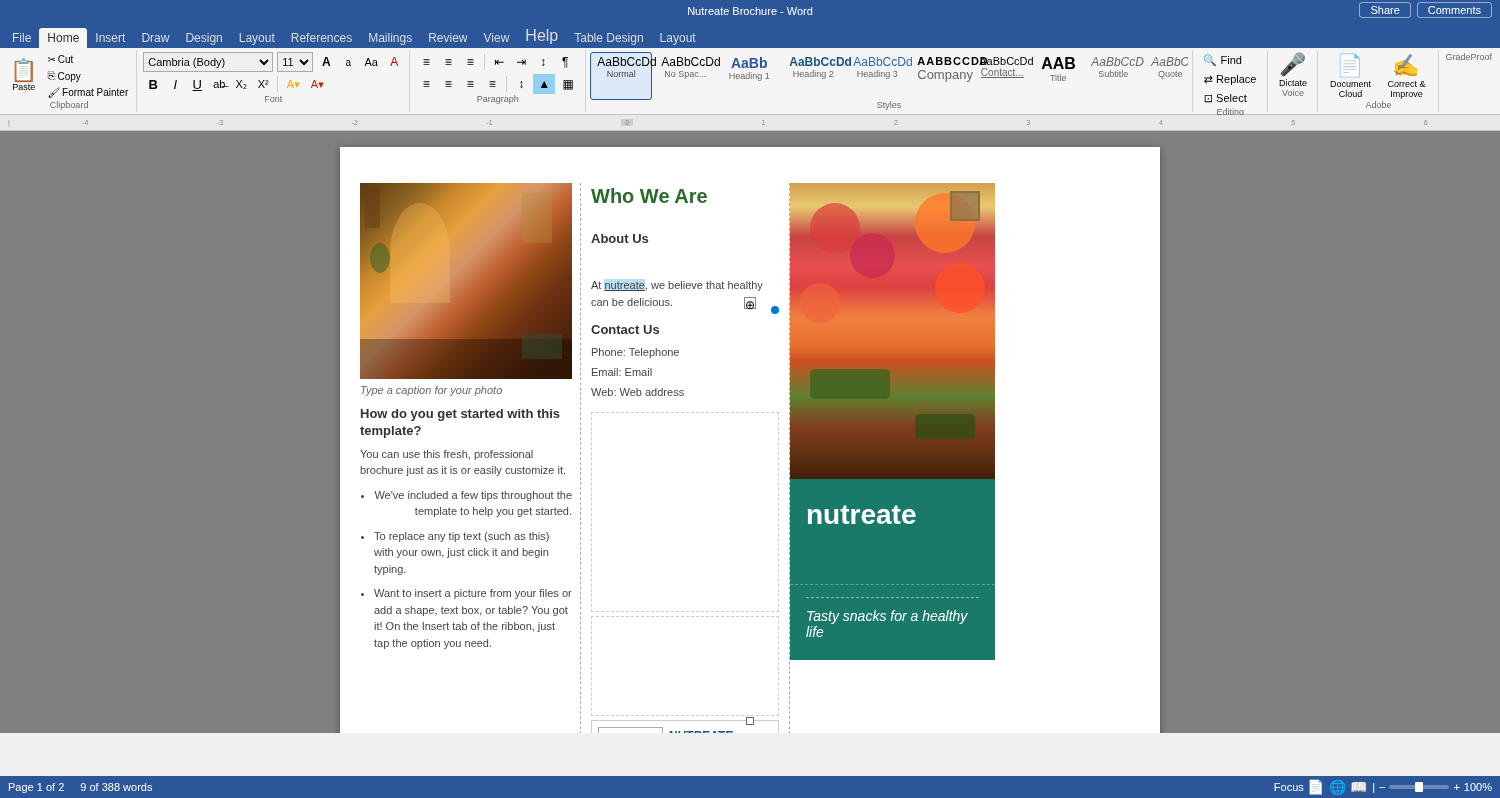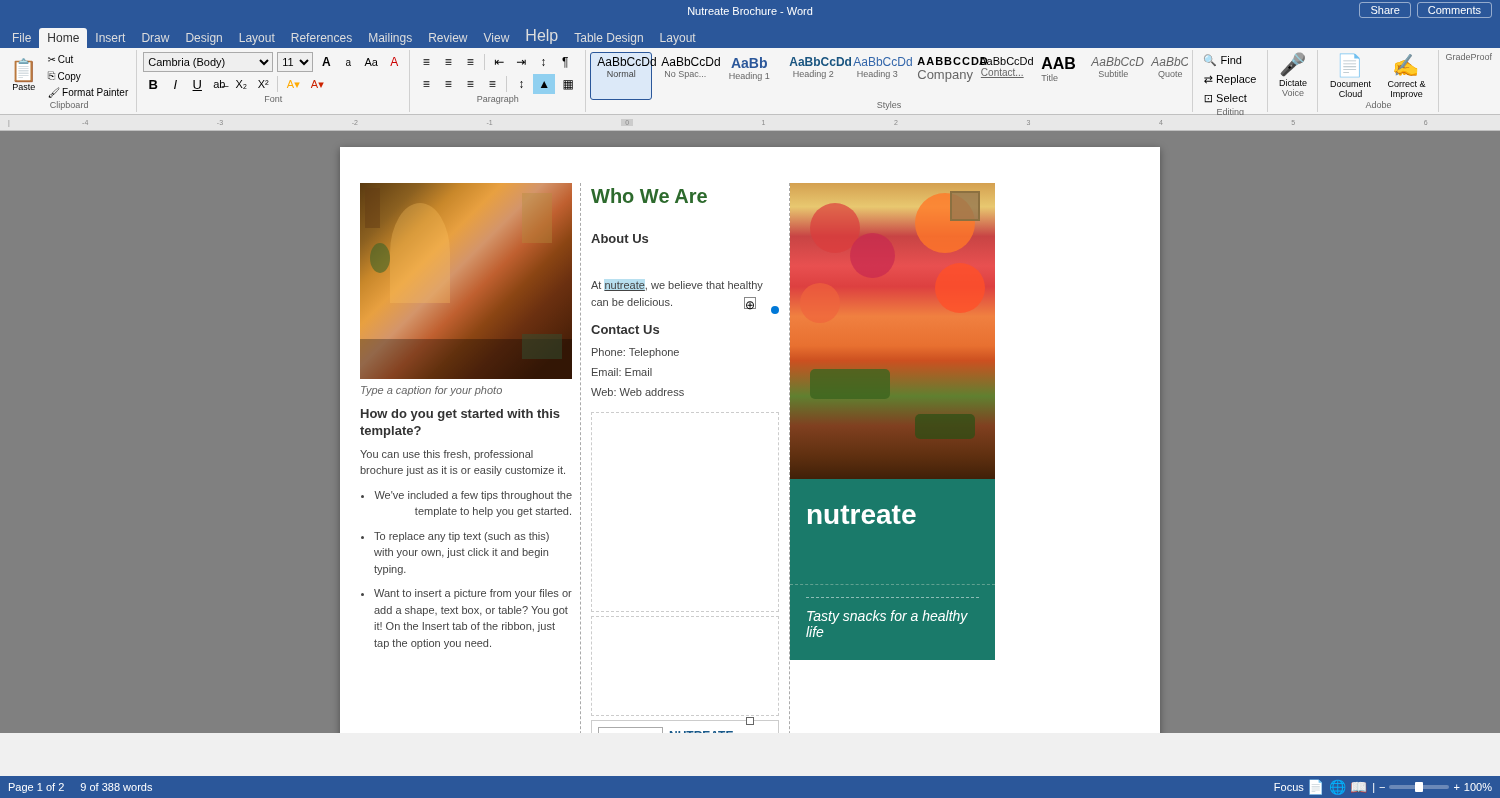--- a/index.html
+++ b/index.html
@@ -142,21 +142,21 @@
         <div style="border:1px solid transparent; border-radius:3px; padding:2px 6px; cursor:pointer; min-width:60px; text-align:center;">
           <div style="font-size:11px; font-weight:bold; letter-spacing:1px;">AABBCCDD</div>
           <div style="font-size:13px; color:#666;">Company</div>
         </div>
 
         <div style="border:1px solid transparent; border-radius:3px; padding:2px 6px; cursor:pointer; min-width:60px; text-align:center;">
           <div style="font-size:11px;">AaBbCcDd</div>
           <div style="font-size:10px; color:#666;text-decoration:underline;">Contact...</div>
         </div>
 
-        <div style="border:1px solid transparent; border-radius:3px; padding:2px 6px; cursor:pointer; min-width:48px; text-align:left;">
+        <div style="border:1px solid transparent; border-radius:3px; padding:2px 6px; cursor:pointer; min-width:48px; text-align:center;">
           <div style="font-size:16px; font-weight:bold;">AAB</div>
           <div style="font-size:9px; color:#666;">Title</div>
         </div>
 
         <div style="border:1px solid transparent; border-radius:3px; padding:2px 6px; cursor:pointer; min-width:58px; text-align:center;">
           <div style="font-size:12px; color:#666; font-style:italic;">AaBbCcD</div>
           <div style="font-size:9px; color:#666;">Subtitle</div>
         </div>
 
         <div style="border:1px solid transparent; border-radius:3px; padding:2px 6px; cursor:pointer; min-width:52px; text-align:center;">

